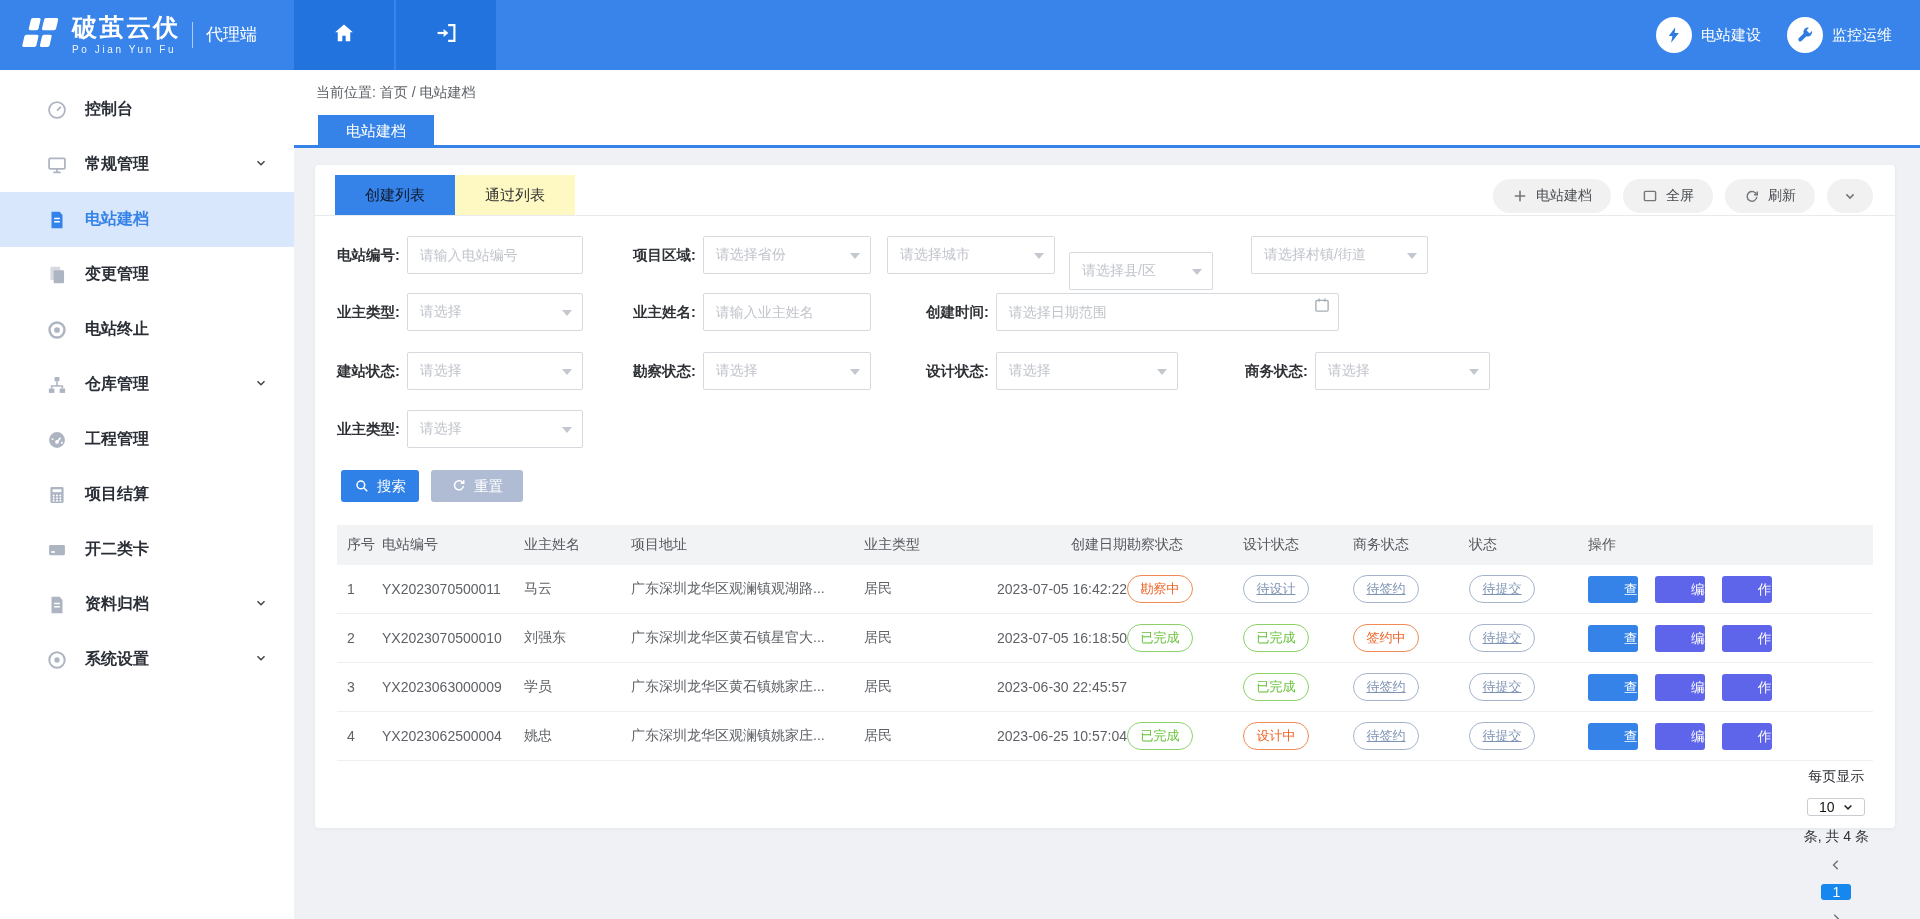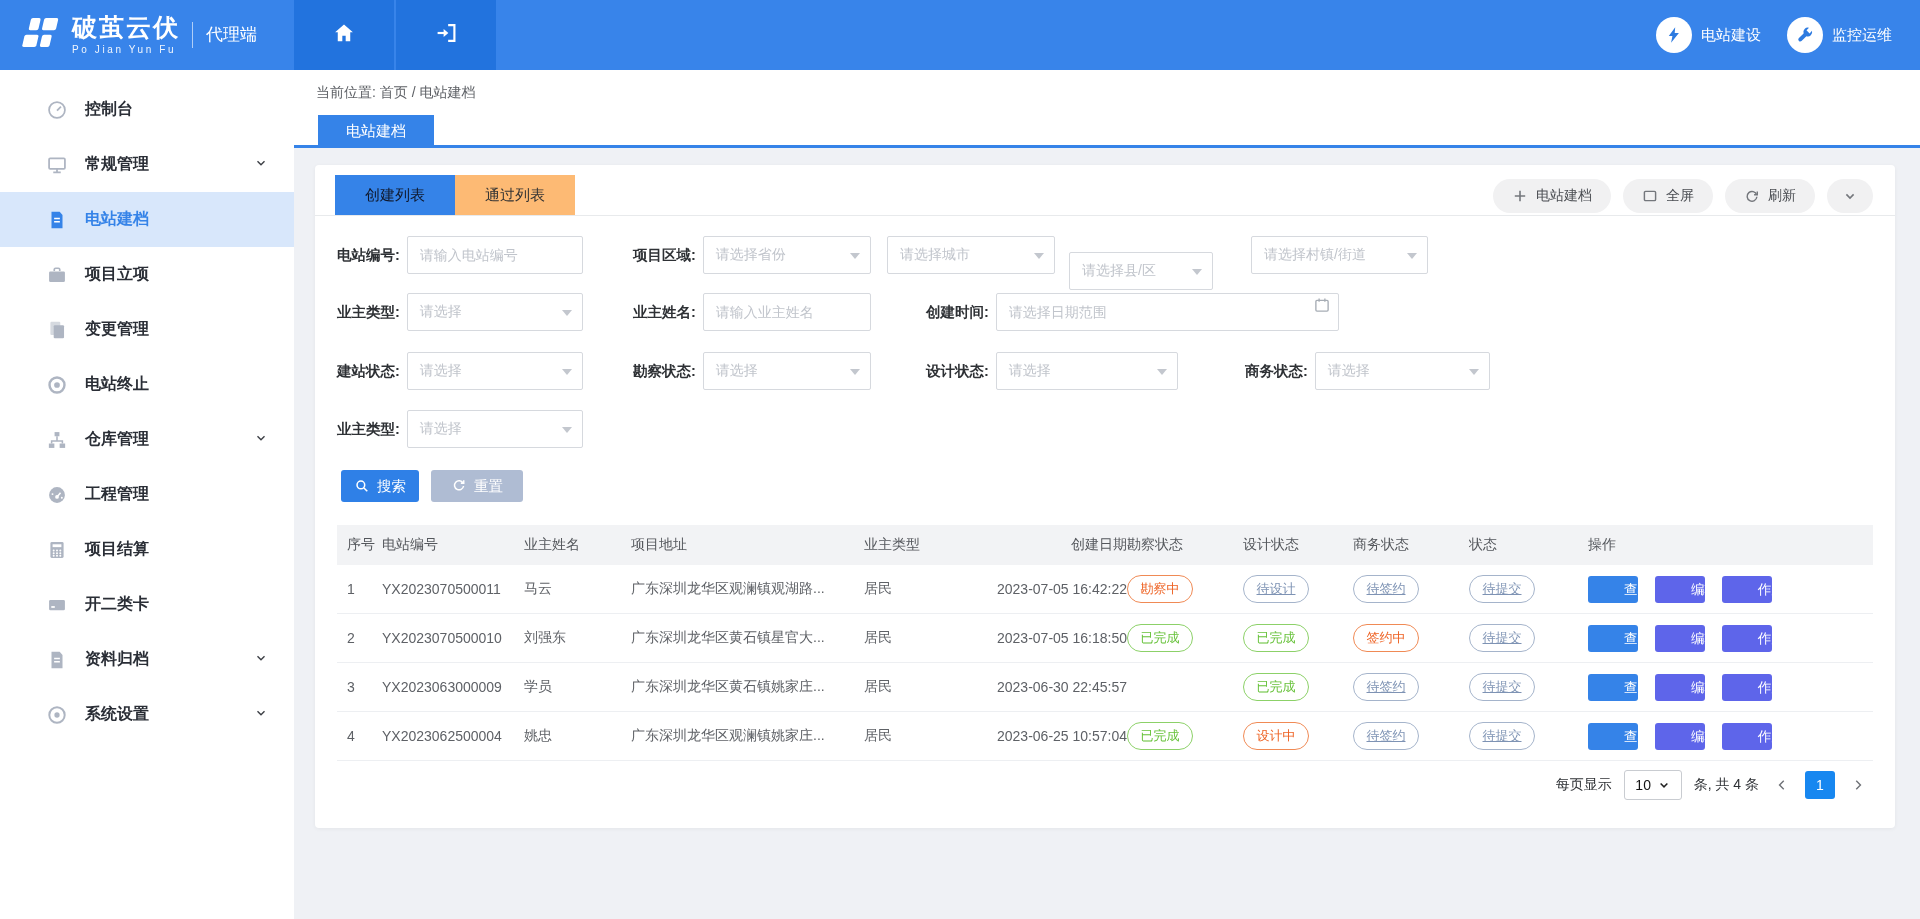--- a/index.html
+++ b/index.html
@@ -39,21 +39,21 @@
   .topbar { position:absolute; left:0; top:0; width:1626px; height:78px; background:#fff; border-bottom:3px solid #3583E8; }
   .crumb { position:absolute; left:22px; top:14px; font-size:14px; color:#5E6166; }
   .page-tab { position:absolute; left:24px; top:45px; width:116px; height:33px; background:#3583E8; color:#fff; font-size:15px; display:flex; align-items:center; justify-content:center; cursor:pointer; }
 
   .card { position:absolute; left:21px; top:95px; width:1580px; height:663px; background:#fff; border-radius:4px; box-shadow:0 1px 4px rgba(0,0,0,.05); }
 
   
   .tabs { position:absolute; left:20px; top:10px; display:flex; }
   .tab { height:40px; line-height:40px; padding:0 30px; font-size:15px; cursor:pointer; }
   .tab.active { background:#3583E8; color:#0f172a; }
-  .tab.inactive { background:#fdba74; color:#333; }
+  .tab.inactive { background:#fef9c3; color:#333; }
   .tabline { position:absolute; left:0; right:0; top:50px; height:1px; background:#E8EAEC; }
   .toolbar { position:absolute; right:22px; top:14px; display:flex; gap:12px; }
   .tbtn { height:34px; border-radius:17px; background:#F1F1F2; color:#4A4D52; font-size:14px; display:flex; align-items:center; gap:8px; padding:0 19px; cursor:pointer; }
   .tbtn .ticon { color:#74777C; display:flex; }
 
   
   .fi { position:absolute; display:flex; align-items:center; height:38px; }
   .fl { font-size:14.5px; color:#2E3135; font-weight:bold; margin-right:7px; white-space:nowrap; }
   .inp { height:38px; border:1px solid #D6D9DE; border-radius:2px; padding:0 12px; font-size:14px; color:#a16207;
          font-family:"Liberation Sans","DejaVu Sans",sans-serif; outline:none; }
@@ -80,21 +80,21 @@
   .c10{width:119px;} .c11{flex:1;}
   .badge { display:inline-block; min-width:66px; text-align:center; padding:4px 12px; font-size:13px; border-radius:14px; border:1px solid; }
   .badge-orange { color:#EE6223; border-color:#F08A55; }
   .badge-green  { color:#67C23A; border-color:#8CD168; }
   .badge-slate  { color:#7E93B4; border-color:#A5B4CB;text-decoration:underline; }
   .act { display:inline-block; width:50px; height:27px; line-height:27px; text-align:center; color:#fff; font-size:13.5px; border-radius:3px; margin-right:13px; cursor:pointer;padding-left:36px; }
   .act-view { background:#3583E8; }
   .act-edit, .act-void { background:#5E65EA; }
 
   
-  .pager { position:absolute; right:26px; top:603px; height:34px; display:flex; align-items:center; gap:12px; font-size:14px; color:#2E3135; }
+  .pager { position:absolute; right:26px; top:603px; height:34px; display:flex; align-items:center; gap:12px; font-size:14px; color:#2E3135;flex-direction:column; }
   .pp { width:58px; height:30px; border:1px solid #C9CCD1; border-radius:3px; display:flex; align-items:center; justify-content:center; gap:7px; color:#141414; cursor:pointer; background:#fff; }
   .pchev { display:flex; align-items:center; color:#6E7176; cursor:pointer; padding:0 4px; }
   .pg { width:30px; height:28px; background:#1787F0; color:#fff; border-radius:3px; display:flex; align-items:center; justify-content:center; cursor:pointer; }
 </style>
 </head>
 <body>
 
 <div class="header">
   <div class="logo-block">
     <span class="logo-mark">
@@ -181,29 +181,20 @@
   <div class="side-item active">
     <span class="s-icon">
       <svg width="22" height="22" viewBox="0 0 20 20">
           <path d="M5 2.6h7.4L15 5.4v12H5z" fill="currentColor"></path>
           <path d="M7.4 8.6h5.2M7.4 11.6h5.2" stroke="#fff" stroke-width="1.3"></path>
         </svg>
     </span>
     <span class="s-label">电站建档</span>
   </div>
 
-  <div class="side-item">
-    <span class="s-icon">
-      <svg width="22" height="22" viewBox="0 0 20 20">
-          <rect x="2.8" y="6.8" width="14.4" height="9.6" rx="1.2" fill="currentColor"></rect>
-          <path d="M7.5 6.4V5.1c0-.7.5-1.2 1.2-1.2h2.6c.7 0 1.2.5 1.2 1.2v1.3" fill="none" stroke="currentColor" stroke-width="1.5"></path>
-        </svg>
-    </span>
-    <span class="s-label">项目立项</span>
-  </div>
 
   <div class="side-item">
     <span class="s-icon">
       <svg width="22" height="22" viewBox="0 0 20 20">
           <rect x="4" y="2.6" width="9" height="12" rx="1" fill="currentColor" opacity=".5"></rect>
           <rect x="7" y="5.6" width="9.4" height="12" rx="1" fill="currentColor"></rect>
         </svg>
     </span>
     <span class="s-label">变更管理</span>
   </div>

